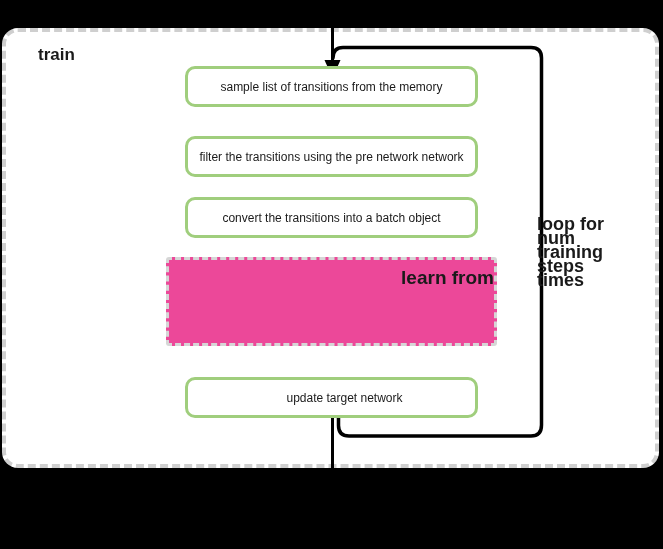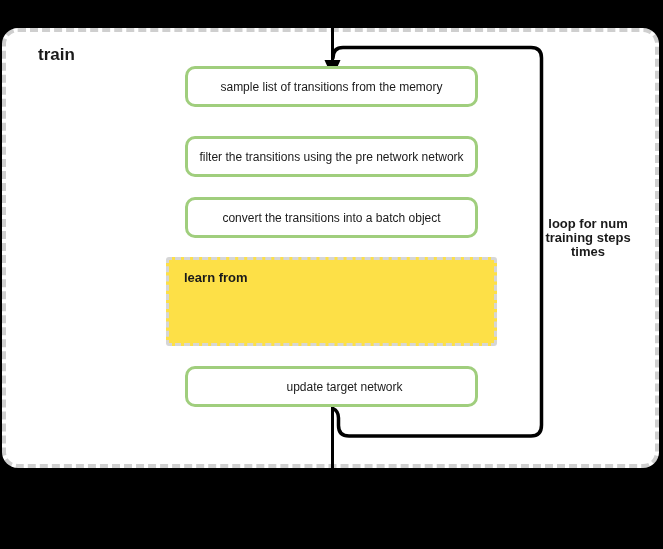--- a/index.html
+++ b/index.html
@@ -60,48 +60,49 @@
     align-items: center;
     justify-content: center;
     font-size: 12px;
     color: var(--text, #1a1a1a);
     text-align: center;
     z-index: 3;
   }
   .step1 { top: 66px; }
   .step2 { top: 136px; }
   .step3 { top: 197px; }
-  .step4 { top: 366px; padding-left: 26px; }
+  .step4 { top: 377px; padding-left: 26px; }
   
   .subprocess {
     position: absolute;
     left: 166px;
     top: 257px;
     width: 331px;
     height: 89px;
     box-sizing: border-box;
-    background: #fde047;
+    background: #ec4899;
     border: 3px dashed var(--sub-border, #d6d6d6);
     border-radius: 3px;
     padding: 6px 0 0 15px;
-    font-size: 13px;
+    font-size: 19px;
     line-height: 23px;
     font-weight: bold;
     color: var(--text, #1a1a1a);
     z-index: 3;
+    text-align: right;
   }
   .subprocess span { display: block; }
   
   .loop-label {
     position: absolute;
     left: 537px;
     top: 217px;
     width: 102px;
-    text-align: center;
-    font-size: 13px;
+    text-align: left;
+    font-size: 18px;
     line-height: 14px;
     font-weight: bold;
     color: var(--text, #1a1a1a);
     z-index: 3;
   }
   .loop-label span { display: block; }
 </style>
 </head>
 <body>
 

